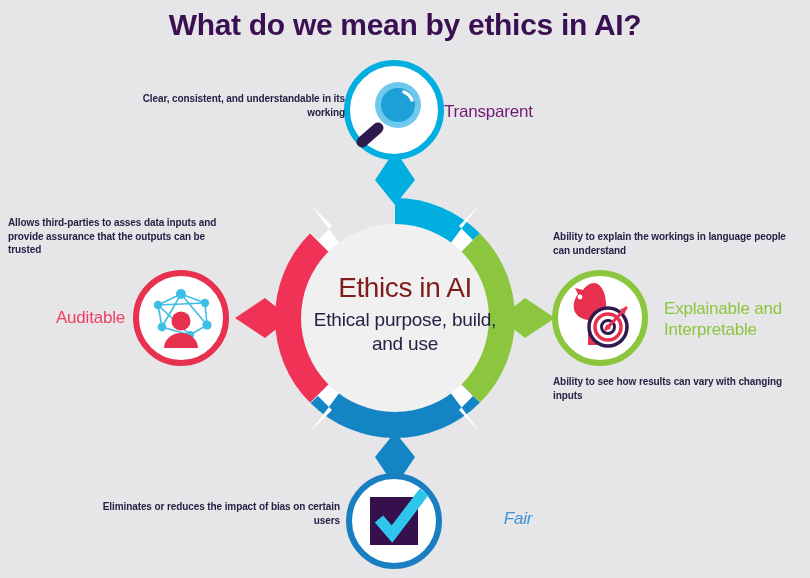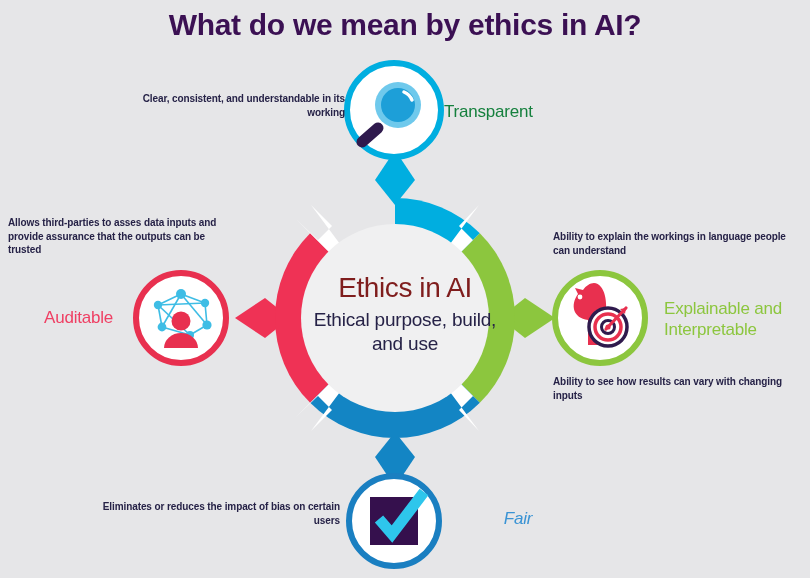--- a/index.html
+++ b/index.html
@@ -54,36 +54,35 @@
   #desc-transparent {
     left: 120px;
     top: 92px;
     width: 225px;
     text-align: right;
   }
   #label-transparent {
     left: 444px;
     top: 101px;
     width: 180px;
-    color: #15803d;
+    color: #701a75;
     text-align: left;
   }
   #desc-auditable {
     left: 8px;
     top: 216px;
     width: 228px;
     text-align: left;
   }
   #label-auditable {
     left: 8px;
     top: 307px;
     width: 117px;
     color: #ef3f63;
-    text-align: left;
-    margin-left: 36px;
+    text-align: right;
   }
   #desc-explainable-top {
     left: 553px;
     top: 230px;
     width: 250px;
     text-align: left;
   }
   #label-explainable {
     left: 664px;
     top: 298px;

